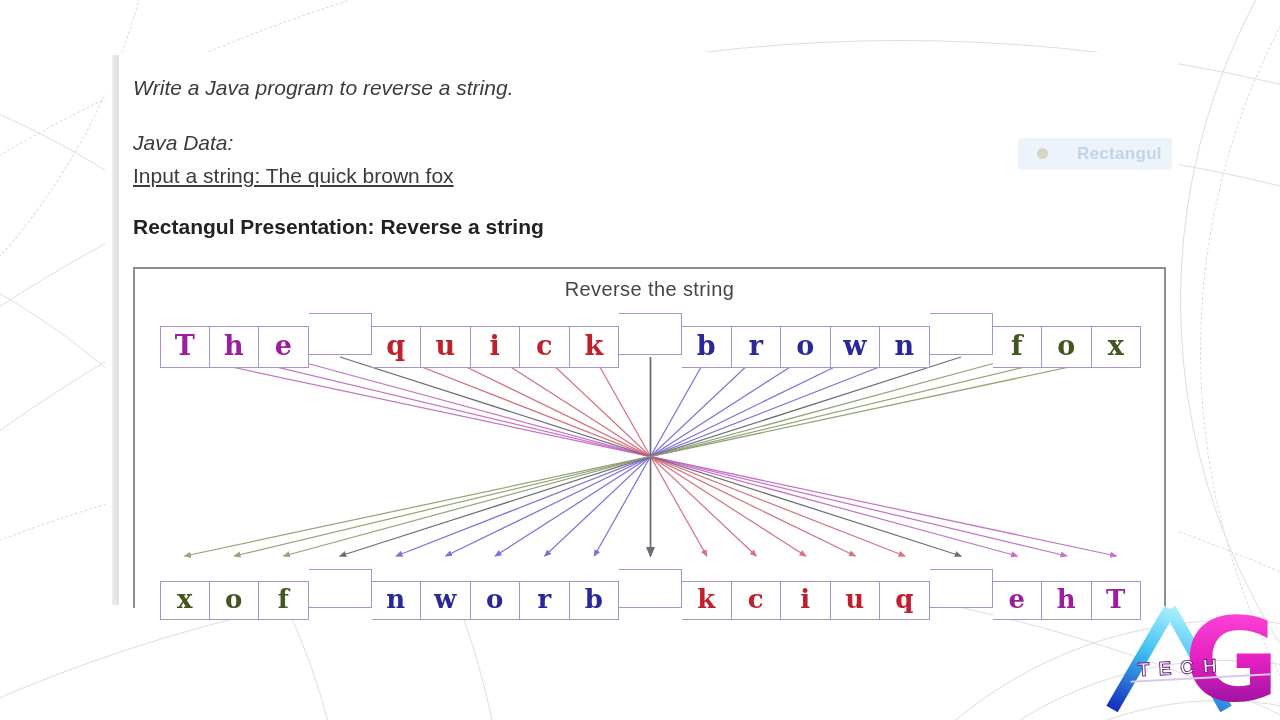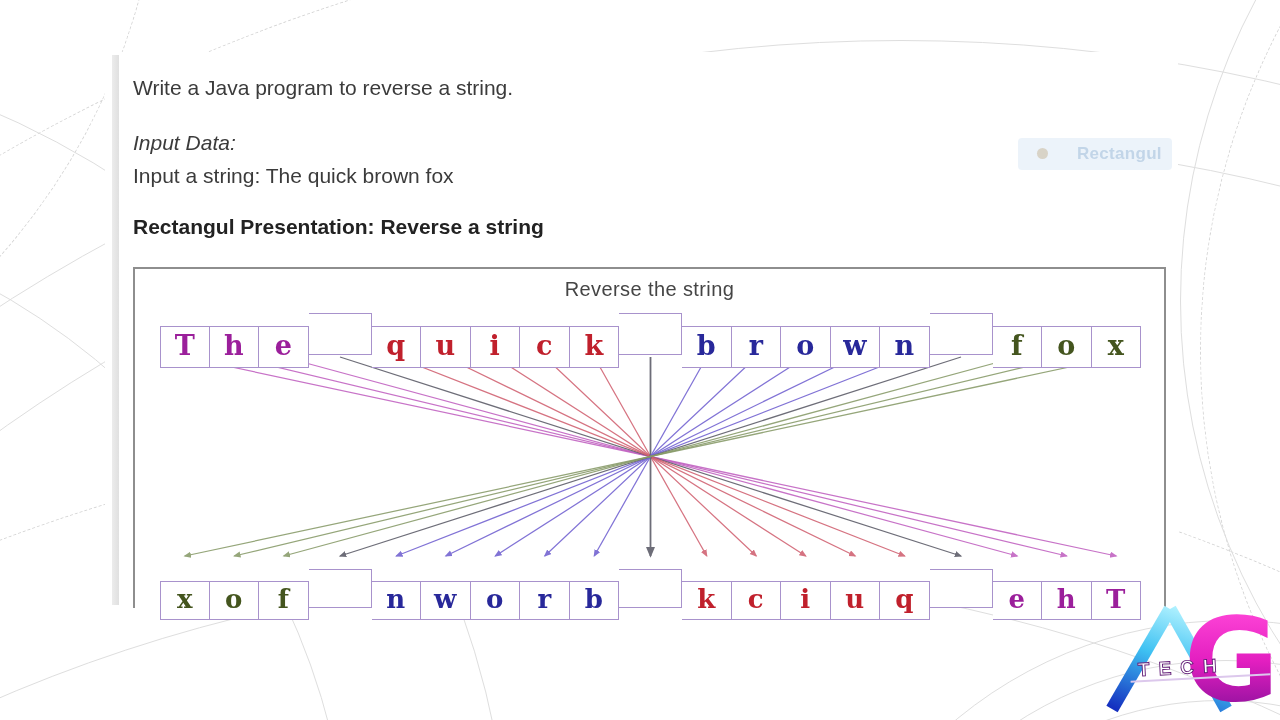--- a/index.html
+++ b/index.html
@@ -6,23 +6,23 @@
   #stage{position:relative;width:1280px;height:720px;overflow:hidden;background:#ffffff;
          font-family:"Liberation Sans",sans-serif;}
   
   .arc{position:absolute;border:1px solid #dedede;border-radius:50%;pointer-events:none;}
   .arc.dashed{border-style:dashed;border-color:#d6d6d6;}
   
   #page{position:absolute;left:105px;top:52px;width:1073px;height:556px;background:#ffffff;}
   #quote-bar{position:absolute;left:7px;top:3px;width:7px;height:550px;
              background:linear-gradient(90deg,#ececec,#e0e0e0);}
   .doc-text{position:absolute;left:28px;margin:0;font-size:21px;color:#3b3b3b;white-space:nowrap;}
-  #q1{top:24px;}
+  #q1{top:24px;font-style:italic;}
   #test-data{top:79px;font-style:italic;}
-  #input-line{top:112px;}
+  #input-line{top:112px;text-decoration:underline;}
   #pictorial-heading{top:163px;font-weight:bold;color:#222;}
   
   #pictorial-box{position:absolute;left:28px;top:215px;width:1033px;height:341px;
                  border:2px solid #8e8e8e;border-bottom:none;box-sizing:border-box;background:#fff;}
   #box-title{position:absolute;left:0;top:9px;width:100%;text-align:center;
              font-size:20px;color:#454545;letter-spacing:.4px;}
   .char-row{position:absolute;left:25px;white-space:nowrap;font-family:"DejaVu Serif",serif;font-weight:bold;}
   #top-row{top:44px;height:42px;}
   #bottom-row{top:300px;height:39px;}
   .cell{display:inline-block;box-sizing:border-box;height:100%;text-align:center;
@@ -57,21 +57,21 @@
   <div class="arc" style="left:1180px;top:-340px;width:1280px;height:1280px;"></div>
   <div class="arc" style="left:880px;top:700px;width:680px;height:680px;"></div>
   <div class="arc" style="left:840px;top:660px;width:770px;height:770px;"></div>
   <div class="arc" style="left:800px;top:620px;width:860px;height:860px;"></div>
   <div class="arc dashed" style="left:-1120px;top:-810px;width:1280px;height:1280px;"></div>
 
   <div id="page">
     <div id="quote-bar"></div>
 
     <p class="doc-text" id="q1">Write a Java program to reverse a string.</p>
-    <p class="doc-text" id="test-data">Input Data:</p>
+    <p class="doc-text" id="test-data">Java Data:</p>
     <p class="doc-text" id="input-line">Input a string: The quick brown fox</p>
     <p class="doc-text" id="pictorial-heading">Rectangul Presentation: Reverse a string</p>
 
     <div id="pictorial-box">
       <div id="box-title">Reverse the string</div>
       <svg id="arrow-svg" width="1029" height="337" viewBox="0 0 1029 337">
           <defs>
             <marker id="m-purple" markerWidth="7" markerHeight="6" refX="5" refY="2.5" orient="auto">
               <path d="M0,0 L6,2.5 L0,5 Z" fill="#c060c0"></path>
             </marker>

